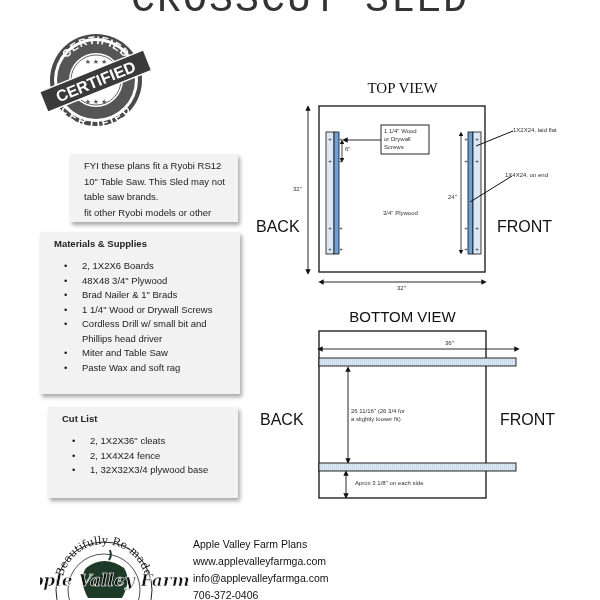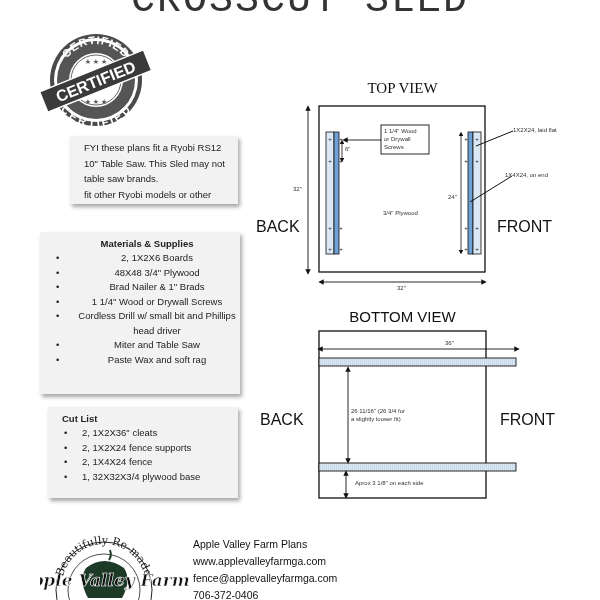--- a/index.html
+++ b/index.html
@@ -1,25 +1,25 @@
 <!DOCTYPE html>
 <html><head>
 <meta charset="utf-8">
 <style>
   html,body{margin:0;padding:0;background:#fff;}
   body{width:600px;height:600px;position:relative;overflow:hidden;font-family:"Liberation Sans",sans-serif;color:#111;}
   .abs{position:absolute;}
   .title{left:0;width:600px;top:-22px;text-align:center;font-family:"Liberation Mono",monospace;font-size:40px;letter-spacing:2px;color:#333;}
   .badge{left:30px;top:20px;width:130px;height:120px;}
   .card{background:#f2f2f2;box-shadow:2px 3px 4px rgba(0,0,0,0.35);font-family:"Liberation Sans",sans-serif;font-size:9.5px;line-height:15px;color:#222;}
-  .fyi{left:70px;top:136px;width:168px;height:68px;padding:4px 0 0 14px;box-sizing:border-box;line-height:15.5px;}
-  .materials{left:40px;top:232px;width:200px;height:162px;padding:4px 0 12px 14px;box-sizing:border-box;text-align:center;}
+  .fyi{left:70px;top:154px;width:168px;height:68px;padding:4px 0 0 14px;box-sizing:border-box;line-height:15.5px;}
+  .materials{left:40px;top:232px;width:200px;height:162px;padding:4px 0 12px 14px;box-sizing:border-box;}
   .cutlist{left:48px;top:407px;width:190px;height:91px;padding:4px 0 4px 14px;box-sizing:border-box;}
   .card h4{margin:0;font-size:9.5px;font-weight:bold;line-height:15px;}
-  .card ul{margin:0;padding:0;list-style:none;}
+  .card ul{margin:8px;padding:0;list-style:none;}
   .card li{position:relative;padding-left:20px;line-height:14.5px;}
   .card li:before{content:"•";position:absolute;left:2px;}
   .view-title{font-size:15px;text-align:center;}
   .side-label{font-size:16px;text-align:right;}
   .diag{font-size:6px;color:#333;}
   .contact{left:193px;top:536px;font-size:10.5px;line-height:17px;color:#111;}
 </style>
 </head>
 <body>
 
@@ -70,21 +70,20 @@
     <li>Cordless Drill w/ small bit and Phillips head driver</li>
     <li>Miter and Table Saw</li>
     <li>Paste Wax and soft rag</li>
   </ul>
 </div>
 
 <div class="abs card cutlist">
   <h4>Cut List</h4>
   <ul>
     <li>2, 1X2X36" cleats</li>
-    <li>2, 1X2X24 fence supports</li>
     <li>2, 1X4X24 fence</li>
     <li>1, 32X32X3/4 plywood base</li>
   </ul>
 </div>
 
 <div class="abs view-title" style="left:340px;top:80px;width:125px;font-family:Liberation Serif, serif;">TOP VIEW</div>
 <div class="abs side-label" style="left:256px;top:218px;">BACK</div>
 <div class="abs side-label" style="left:497px;top:218px;">FRONT</div>
 
 <svg class="abs" style="left:280px;top:100px;" width="320" height="200">
@@ -193,15 +192,15 @@
     </text>
     <path d="M70,22 q2,6 -1,10" stroke="#1d3a26" stroke-width="2" fill="none"></path>
     <path d="M46,40 q18,-14 38,0 q8,12 -2,30 h-34 q-10,-18 -2,-30z" fill="#1d3a26"></path>
     <text x="64" y="58" text-anchor="middle" font-family="DejaVu Serif, serif" font-style="italic" font-weight="bold" font-size="17" fill="#111" stroke="#fff" stroke-width="0.6">Apple Valley Farm</text>
   </svg>
 </div>
 
 <div class="abs contact">
   <div>Apple Valley Farm Plans</div>
   <div>www.applevalleyfarmga.com</div>
-  <div>fence@applevalleyfarmga.com</div>
+  <div>info@applevalleyfarmga.com</div>
   <div>706-372-0406</div>
 </div>
 
 </body></html>

